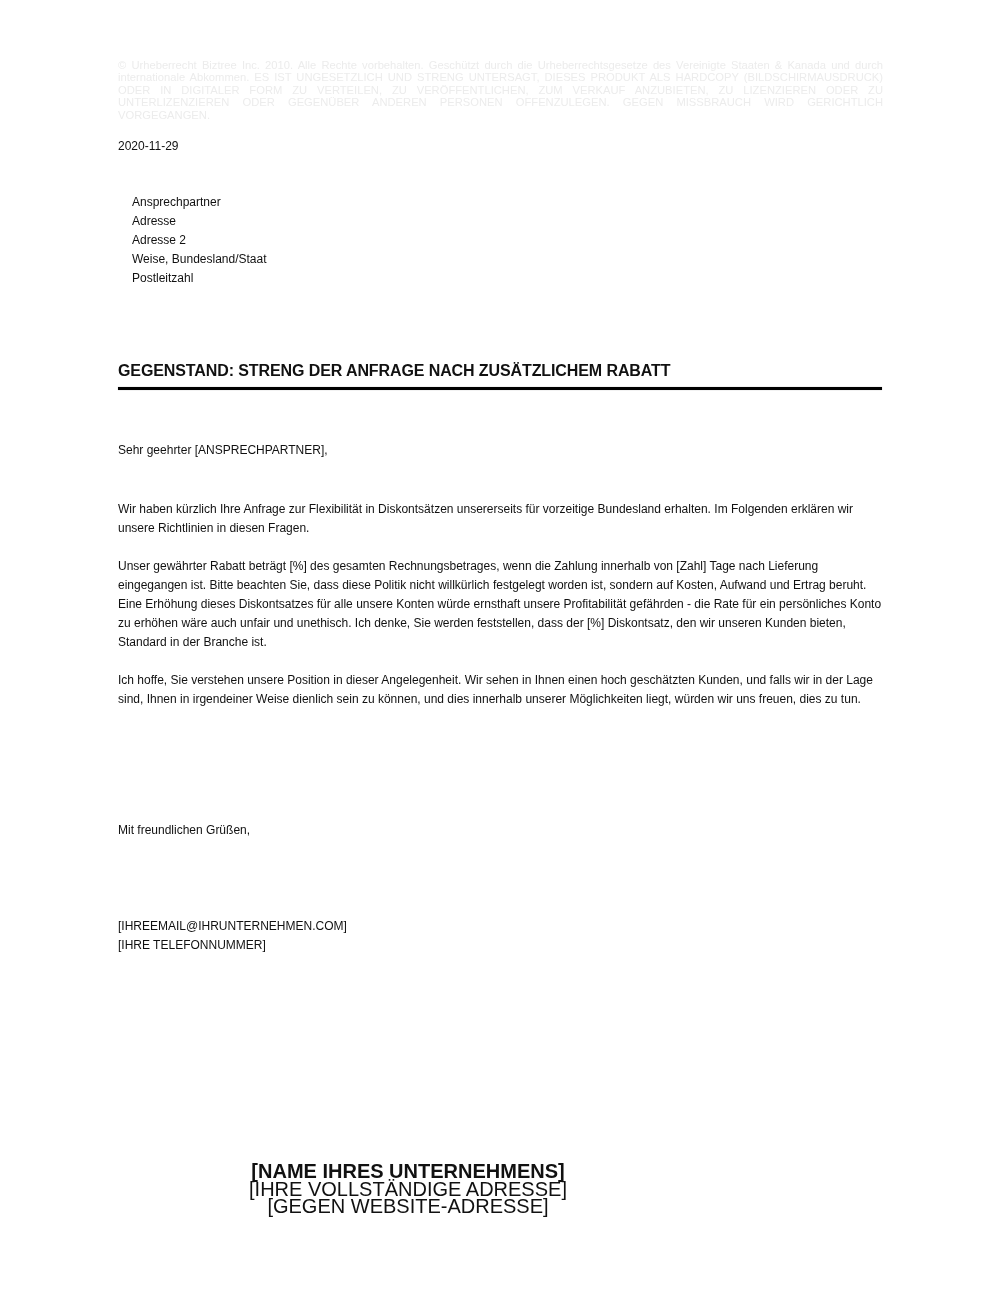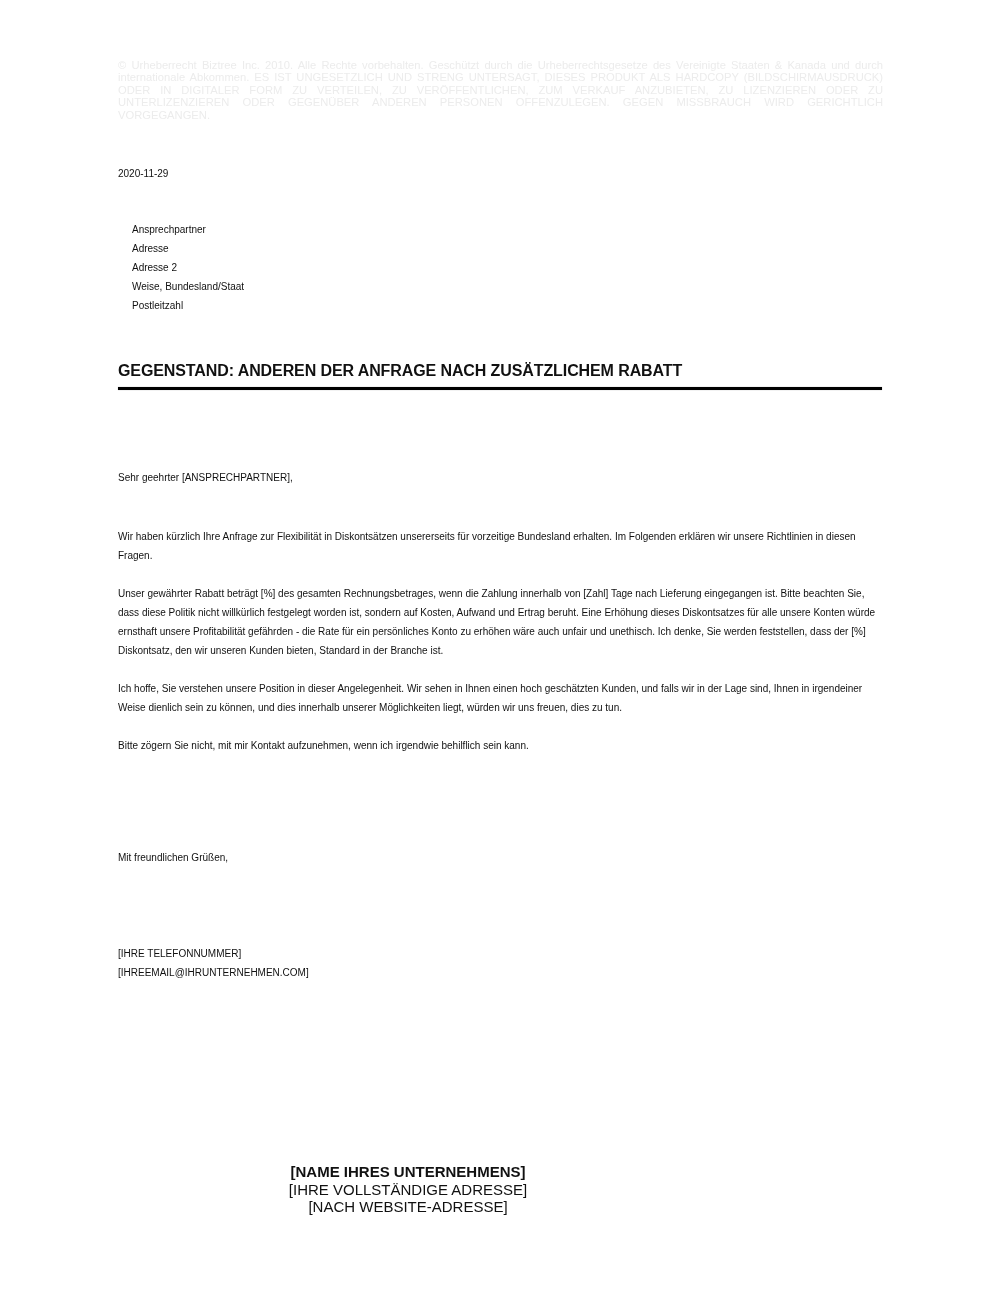--- a/index.html
+++ b/index.html
@@ -20,23 +20,22 @@
       left: 118px;
       top: 59px;
       width: 765px;
       font-size: 11.2px;
       line-height: 12.4px;
       color: #ececec;
       text-align: justify;
       text-align-last: left;
     }
     .text {
-      font-size: 10px;
+      font-size: 12px;
       line-height: 19px;
-      margin-top: 27px;
     }
     .date {
       position: absolute;
       left: 118px;
       top: 137px;
     }
     .recipient {
       position: absolute;
       left: 132px;
       top: 193px;
@@ -85,56 +84,55 @@
       left: 118px;
       top: 917px;
     }
     .signature div { height: 19px; }
     .footer {
       position: absolute;
       left: 0;
       top: 1163px;
       width: 816px;
       text-align: center;
-      font-size: 15px;
+      font-size: 20px;
       line-height: 17.5px;
     }
     .footer .company { font-weight: bold; }
   </style>
 </head>
 <body>
 
 <div class="copyright">© Urheberrecht Biztree Inc. 2010. Alle Rechte vorbehalten. Geschützt durch die Urheberrechtsgesetze des Vereinigte Staaten &amp; Kanada und durch internationale Abkommen. ES IST UNGESETZLICH UND STRENG UNTERSAGT, DIESES PRODUKT ALS HARDCOPY (BILDSCHIRMAUSDRUCK) ODER IN DIGITALER FORM ZU VERTEILEN, ZU VERÖFFENTLICHEN, ZUM VERKAUF ANZUBIETEN, ZU LIZENZIEREN ODER ZU UNTERLIZENZIEREN ODER GEGENÜBER ANDEREN PERSONEN OFFENZULEGEN. GEGEN MISSBRAUCH WIRD GERICHTLICH VORGEGANGEN.</div>
 
 <div class="date text">2020-11-29</div>
 
 <div class="recipient text">
   <div>Ansprechpartner</div>
   <div>Adresse</div>
   <div>Adresse 2</div>
   <div>Weise, Bundesland/Staat</div>
   <div>Postleitzahl</div>
 </div>
 
-<div class="subject">GEGENSTAND: ANDEREN DER ANFRAGE NACH ZUSÄTZLICHEM RABATT</div>
+<div class="subject">GEGENSTAND: STRENG DER ANFRAGE NACH ZUSÄTZLICHEM RABATT</div>
 <div class="divider"></div>
 
 <div class="salutation text">Sehr geehrter [ANSPRECHPARTNER],</div>
 
 <div class="body-paragraphs text">
   <p>Wir haben kürzlich Ihre Anfrage zur Flexibilität in Diskontsätzen unsererseits für vorzeitige Bundesland erhalten. Im Folgenden erklären wir unsere Richtlinien in diesen Fragen.</p>
   <p>Unser gewährter Rabatt beträgt [%] des gesamten Rechnungsbetrages, wenn die Zahlung innerhalb von [Zahl] Tage nach Lieferung eingegangen ist. Bitte beachten Sie, dass diese Politik nicht willkürlich festgelegt worden ist, sondern auf Kosten, Aufwand und Ertrag beruht. Eine Erhöhung dieses Diskontsatzes für alle unsere Konten würde ernsthaft unsere Profitabilität gefährden - die Rate für ein persönliches Konto zu erhöhen wäre auch unfair und unethisch. Ich denke, Sie werden feststellen, dass der [%] Diskontsatz, den wir unseren Kunden bieten, Standard in der Branche ist.</p>
   <p>Ich hoffe, Sie verstehen unsere Position in dieser Angelegenheit. Wir sehen in Ihnen einen hoch geschätzten Kunden, und falls wir in der Lage sind, Ihnen in irgendeiner Weise dienlich sein zu können, und dies innerhalb unserer Möglichkeiten liegt, würden wir uns freuen, dies zu tun.</p>
-  <p>Bitte zögern Sie nicht, mit mir Kontakt aufzunehmen, wenn ich irgendwie behilflich sein kann.</p>
 </div>
 
 <div class="closing text">Mit freundlichen Grüßen,</div>
 
 <div class="signature text">
+  <div>[IHREEMAIL@IHRUNTERNEHMEN.COM]</div>
   <div>[IHRE TELEFONNUMMER]</div>
-  <div>[IHREEMAIL@IHRUNTERNEHMEN.COM]</div>
 </div>
 
 <div class="footer">
   <div class="company">[NAME IHRES UNTERNEHMENS]</div>
   <div>[IHRE VOLLSTÄNDIGE ADRESSE]</div>
-  <div>[NACH WEBSITE-ADRESSE]</div>
+  <div>[GEGEN WEBSITE-ADRESSE]</div>
 </div>
 
 </body></html>

